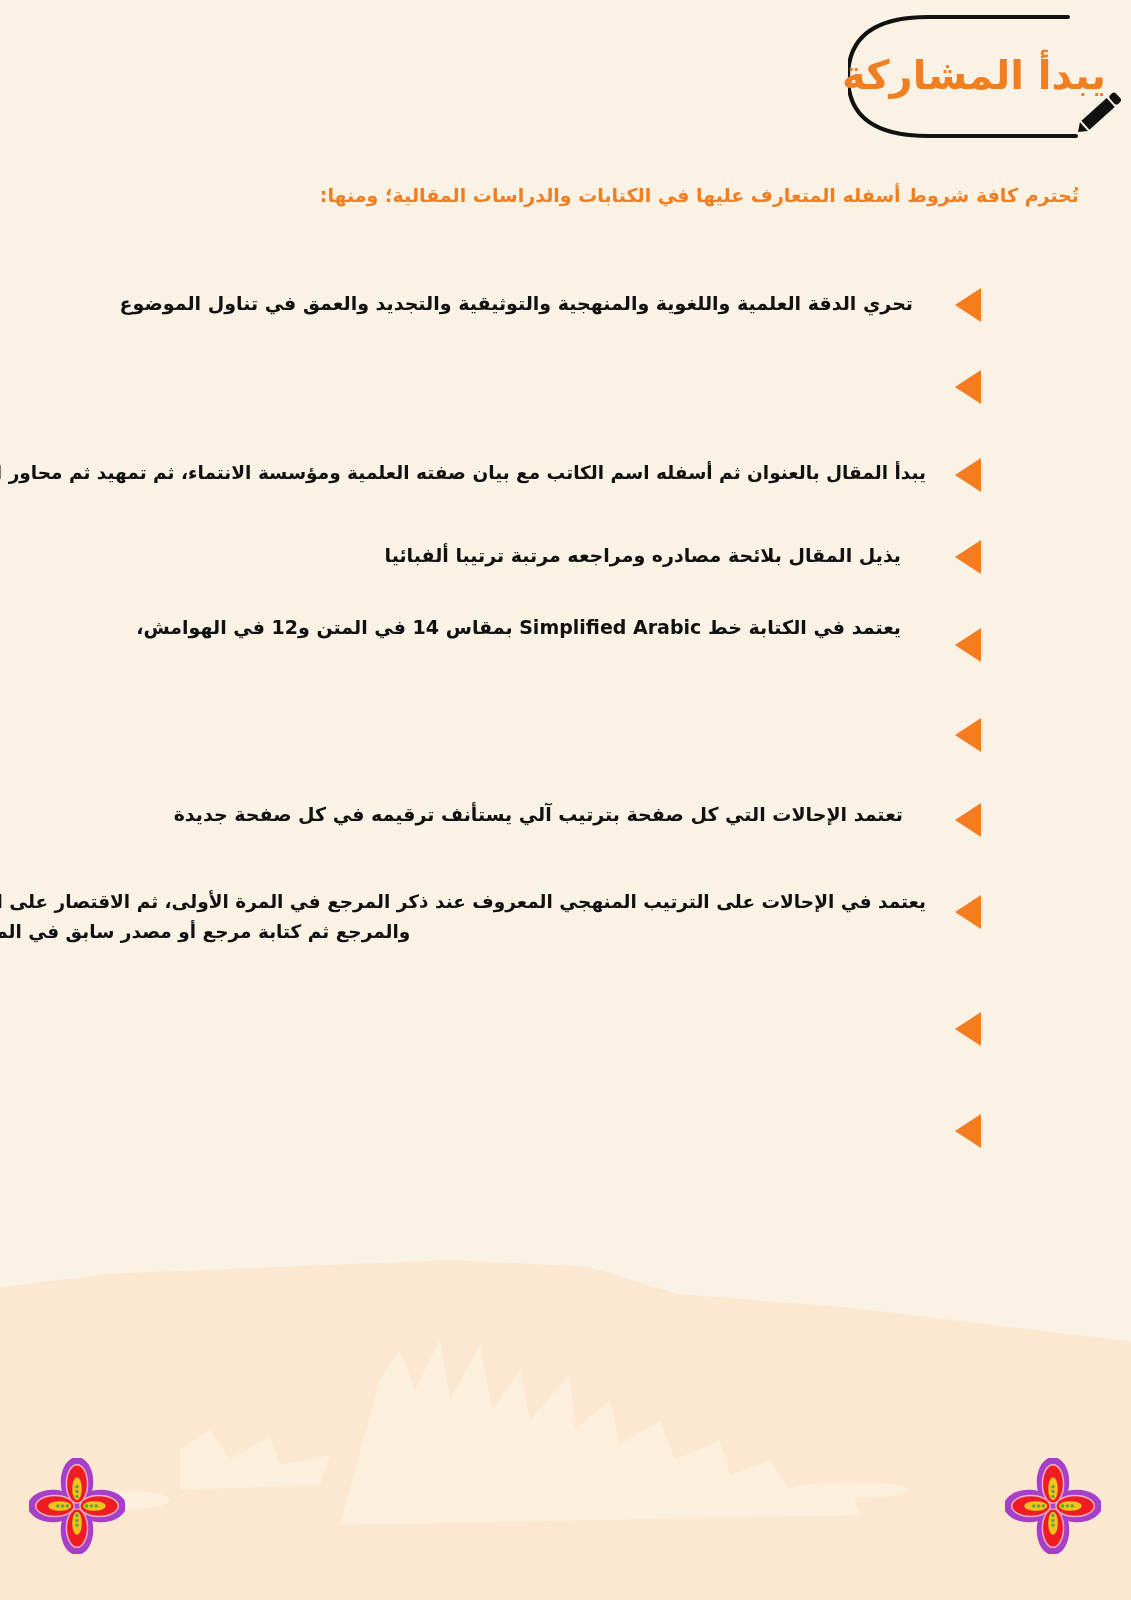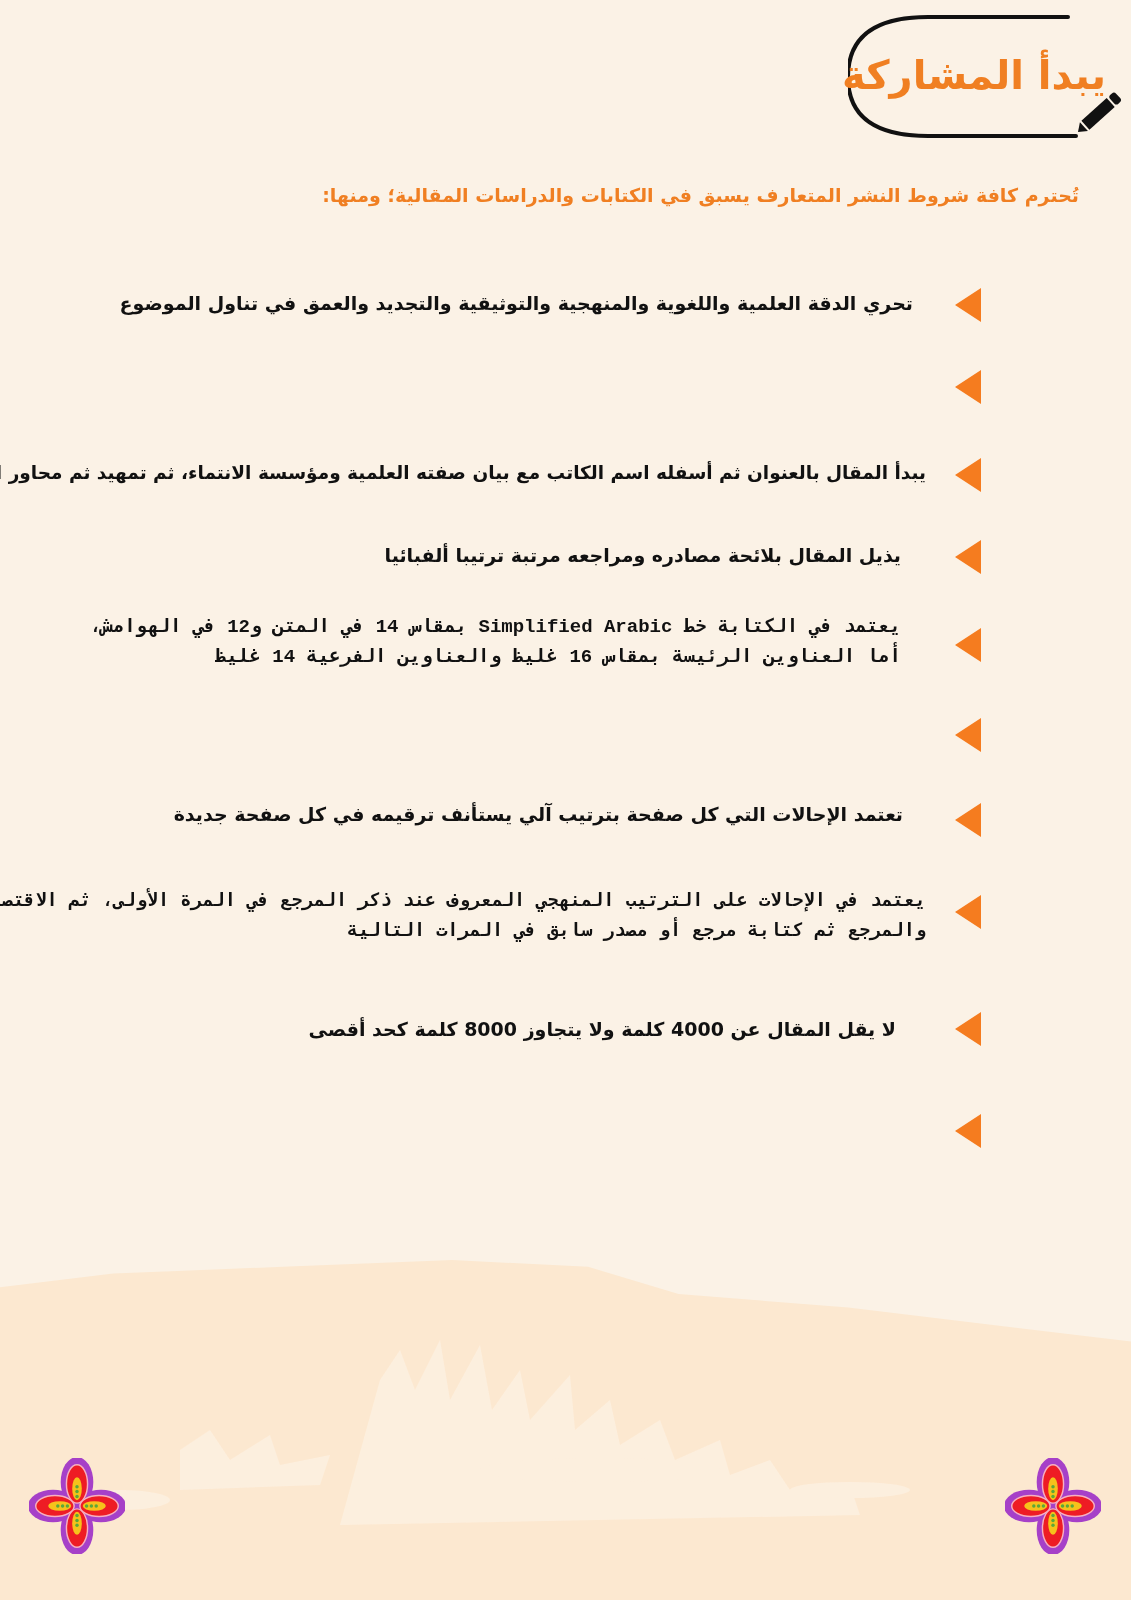--- a/index.html
+++ b/index.html
@@ -36,21 +36,21 @@
     position: absolute; right: 150px;
     width: 0; height: 0;
     border-top: 17px solid transparent; border-bottom: 17px solid transparent;
     border-right: 26px solid #f57c1f;
   }
   .item-text {
     position: absolute; right: 205px;
     font-size: 19px; font-weight: bold; color: #111;
     direction: rtl; white-space: nowrap; line-height: 30px;
   }
-  .item-text.center { text-align: right; font-family: Liberation Mono, monospace; }
+  .item-text.center { text-align: left; }
   .ornament { position: absolute; width: 96px; height: 96px; }
 </style>
 </head>
 <body>
 
 <div class="bg-wash"></div>
 <svg class="bg-texture" viewBox="0 0 1131 340" preserveAspectRatio="none">
   <g fill="#fdf1e2" opacity="0.8">
     <path d="M380 120 l20 -30 l15 40 l25 -50 l10 60 l30 -55 l12 65 l28 -40 l10 50 l40 -45 l5 55 l35 -30 l10 45 l40 -25 l15 40 l45 -20 l10 35 l40 -15 l20 30 l60 -5 l10 30 l-520 10 z"></path>
     <path d="M180 190 l30 -20 l20 30 l40 -25 l10 30 l50 -10 l-10 30 l-140 5 z"></path>
@@ -65,21 +65,21 @@
     <path d="M220 3 L80 3 Q0 3 0 63 Q0 122 80 122 L228 122" fill="none" stroke="#111" stroke-width="4" stroke-linecap="round"></path>
     <g transform="translate(230,118) rotate(-42)">
       <polygon points="0,0 8,-6 8,6" fill="#111"></polygon>
       <rect x="10" y="-6" width="34" height="12" fill="#111"></rect>
       <rect x="46" y="-6" width="8" height="12" rx="3" fill="#111"></rect>
     </g>
   </svg>
   <div class="title-text">يبدأ المشاركة</div>
 </div>
 
-<div class="intro">تُحترم كافة شروط النشر المتعارف يسبق في الكتابات والدراسات المقالية؛ ومنها:</div>
+<div class="intro">تُحترم كافة شروط أسفله المتعارف عليها في الكتابات والدراسات المقالية؛ ومنها:</div>
 
 <div class="item" style="top:275px">
   <div class="bullet" style="top:13px"></div>
   <div class="item-text" style="top:13px;right:218px">تحري الدقة العلمية واللغوية والمنهجية والتوثيقية والتجديد والعمق في تناول الموضوع</div>
 </div>
 
 <div class="item" style="top:357px">
   <div class="bullet" style="top:13px"></div>
 </div>
 
@@ -90,21 +90,20 @@
 
 <div class="item" style="top:530px">
   <div class="bullet" style="top:10px"></div>
   <div class="item-text" style="top:10px;right:230px">يذيل المقال بلائحة مصادره ومراجعه مرتبة ترتيبا ألفبائيا</div>
 </div>
 
 <div class="item" style="top:612px">
   <div class="bullet" style="top:16px"></div>
   <div class="item-text center" style="top:0;right:230px">
     <div>يعتمد في الكتابة خط Simplified Arabic بمقاس 14 في المتن و12 في الهوامش،</div>
-    <div>أما العناوين الرئيسة بمقاس 16 غليظ والعناوين الفرعية 14 غليظ</div>
   </div>
 </div>
 
 <div class="item" style="top:710px">
   <div class="bullet" style="top:8px"></div>
 </div>
 
 <div class="item" style="top:795px">
   <div class="bullet" style="top:8px"></div>
   <div class="item-text" style="top:4px;right:228px">تعتمد الإحالات التي كل صفحة بترتيب آلي يستأنف ترقيمه في كل صفحة جديدة</div>
@@ -113,21 +112,20 @@
 <div class="item" style="top:895px">
   <div class="bullet" style="top:0"></div>
   <div class="item-text center" style="top:-8px;right:205px;font-size:18.5px">
     <div>يعتمد في الإحالات على الترتيب المنهجي المعروف عند ذكر المرجع في المرة الأولى، ثم الاقتصار على اسم الكاتب</div>
     <div>والمرجع ثم كتابة مرجع أو مصدر سابق في المرات التالية</div>
   </div>
 </div>
 
 <div class="item" style="top:1012px">
   <div class="bullet" style="top:0"></div>
-  <div class="item-text" style="top:2px;right:235px">لا يقل المقال عن 4000 كلمة ولا يتجاوز 8000 كلمة كحد أقصى</div>
 </div>
 
 <div class="item" style="top:1114px">
   <div class="bullet" style="top:0"></div>
 </div>
 
 <svg class="ornament" style="left:29px;top:1458px" viewBox="0 0 100 100">
   <g>
     <g fill="#a640c8">
       <ellipse cx="50" cy="25" rx="17" ry="26"></ellipse>

